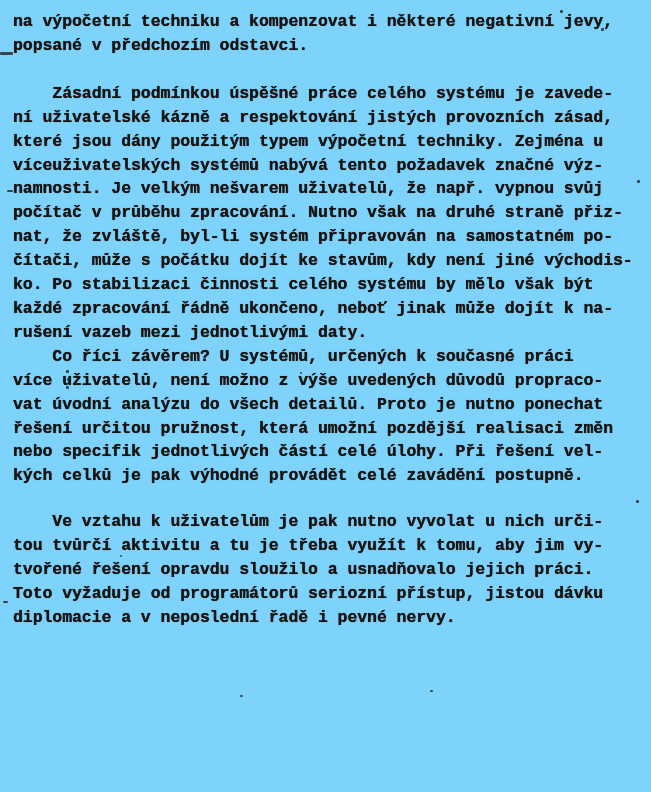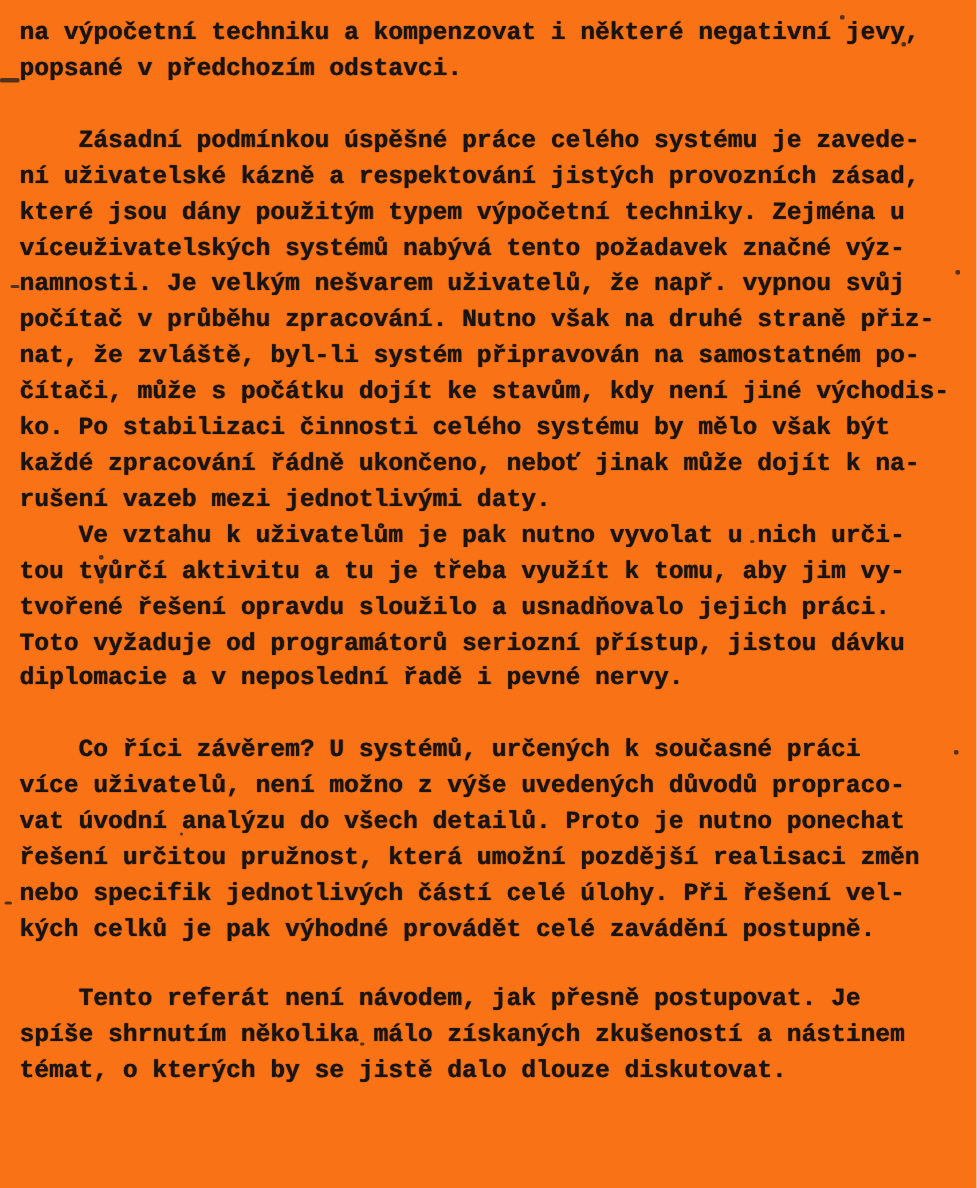--- a/index.html
+++ b/index.html
@@ -4,21 +4,21 @@
 <style>
   html, body {
     margin: 0;
     padding: 0;
     background: #f6f5f1;
   }
   .page {
     position: relative;
     width: 651px;
     height: 792px;
-    background: #f97316;
+    background: #7dd3fc;
     overflow: hidden;
     font-family: "Liberation Mono", "DejaVu Sans Mono", monospace;
     font-weight: 700;
     font-size: 16.4px;
     line-height: 23.9px;
     color: #181412;
     box-sizing: border-box;
     padding: 10px 8px 0 13px;
   }
   .para {
@@ -65,34 +65,31 @@
 ní uživatelské kázně a respektování jistých provozních zásad,
 které jsou dány použitým typem výpočetní techniky. Zejména u
 víceuživatelských systémů nabývá tento požadavek značné výz-
 namnosti. Je velkým nešvarem uživatelů, že např. vypnou svůj
 počítač v průběhu zpracování. Nutno však na druhé straně přiz-
 nat, že zvláště, byl-li systém připravován na samostatném po-
 čítači, může s počátku dojít ke stavům, kdy není jiné východis-
 ko. Po stabilizaci činnosti celého systému by mělo však být
 každé zpracování řádně ukončeno, neboť jinak může dojít k na-
 rušení vazeb mezi jednotlivými daty.</div>
-  <div class="para gap-1">    Ve vztahu k uživatelům je pak nutno vyvolat u nich urči-
-tou tvůrčí aktivitu a tu je třeba využít k tomu, aby jim vy-
-tvořené řešení opravdu sloužilo a usnadňovalo jejich práci.
-Toto vyžaduje od programátorů seriozní přístup, jistou dávku
-diplomacie a v neposlední řadě i pevné nervy.</div>
   <div class="para gap-3">    Co říci závěrem? U systémů, určených k současné práci
 více uživatelů, není možno z výše uvedených důvodů propraco-
 vat úvodní analýzu do všech detailů. Proto je nutno ponechat
 řešení určitou pružnost, která umožní pozdější realisaci změn
 nebo specifik jednotlivých částí celé úlohy. Při řešení vel-
 kých celků je pak výhodné provádět celé zavádění postupně.</div>
-  <div class="para">    Tento referát není návodem, jak přesně postupovat. Je
-spíše shrnutím několika málo získaných zkušeností a nástinem
-témat, o kterých by se jistě dalo dlouze diskutovat.</div>
+  <div class="para gap-1">    Ve vztahu k uživatelům je pak nutno vyvolat u nich urči-
+tou tvůrčí aktivitu a tu je třeba využít k tomu, aby jim vy-
+tvořené řešení opravdu sloužilo a usnadňovalo jejich práci.
+Toto vyžaduje od programátorů seriozní přístup, jistou dávku
+diplomacie a v neposlední řadě i pevné nervy.</div>
 
   <div class="speck s1"></div>
   <div class="speck s2"></div>
   <div class="speck s3"></div>
   <div class="speck s4"></div>
   <div class="speck s5"></div>
   <div class="speck s6"></div>
   <div class="speck s7"></div>
   <div class="speck s8"></div>
   <div class="speck s9"></div>

